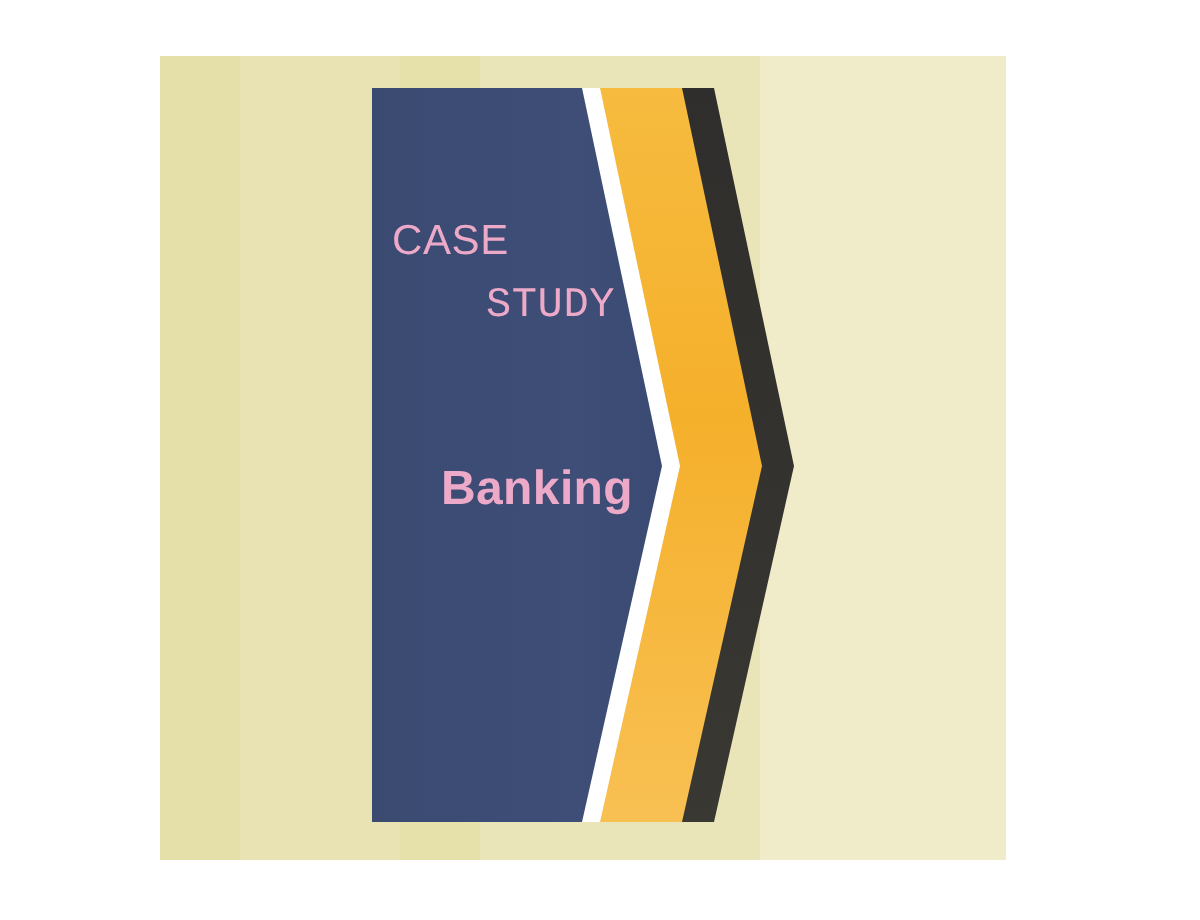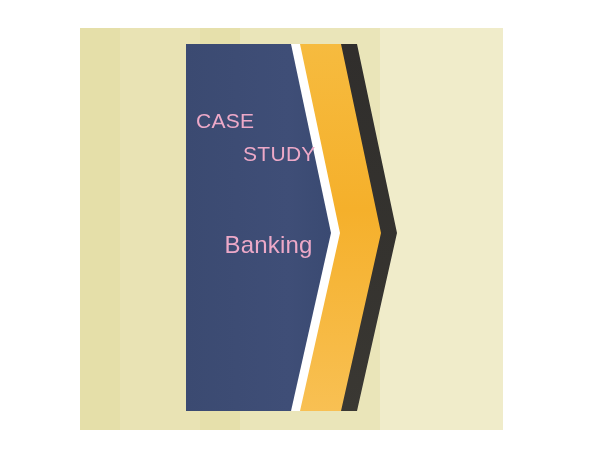--- a/index.html
+++ b/index.html
@@ -64,33 +64,34 @@
     color: #eda9c8;
     font-family: "Liberation Sans", sans-serif;
     font-size: 21px;
     font-weight: 400;
     letter-spacing: 0.3px;
     line-height: 33px;
     white-space: nowrap;
   }
   .headline-line.indent {
     padding-left: 47px;
+    font-family: Liberation Mono, monospace;
   }
 
   #subtitle-block {
     position: absolute;
     left: 196px;
     top: 228px;
     width: 190px;
   }
   .subtitle-line {
     color: #eda9c8;
     font-family: "Liberation Sans", sans-serif;
     font-size: 24px;
-    font-weight: 400;
+    font-weight: 700;
     letter-spacing: 0.2px;
     line-height: 33px;
     white-space: nowrap;
   }
   .subtitle-line.center {
     text-align: center;
     width: 145px;
   }
 </style>
 </head>

